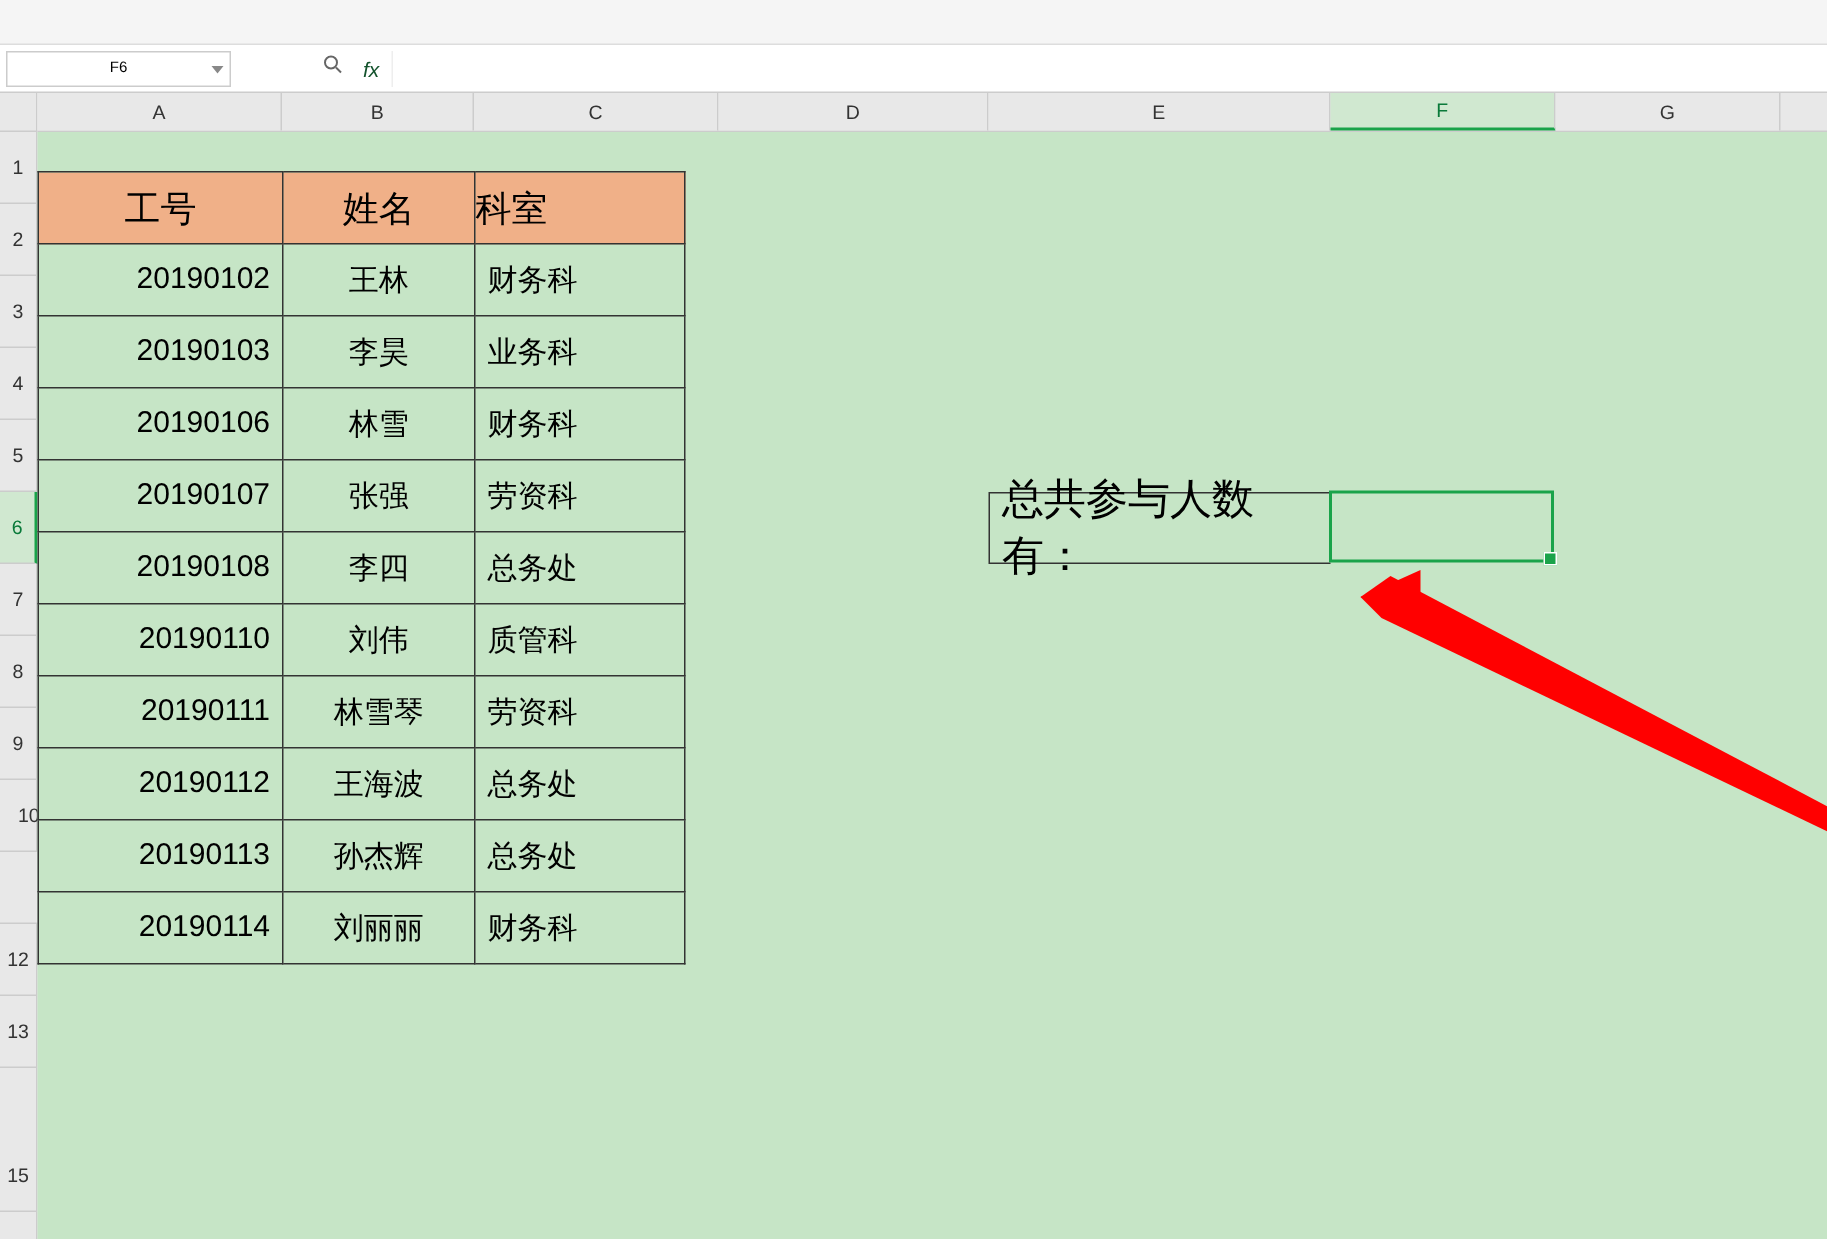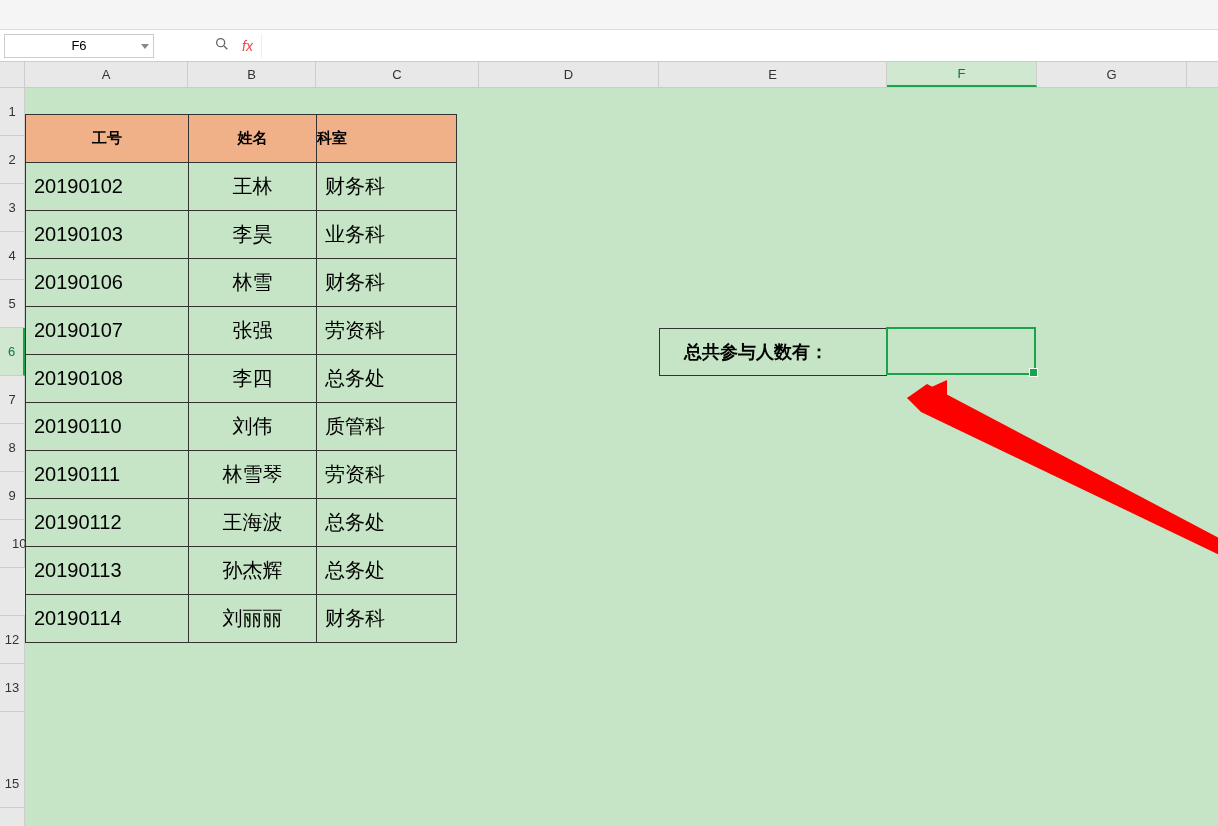--- a/index.html
+++ b/index.html
@@ -25,37 +25,37 @@
     padding: 0 4px;
   }
   .name-box {
     width: 150px;
     height: 24px;
     border: 1px solid #ccc;
     background: #fff;
     display: flex;
     align-items: center;
     justify-content: center;
-    font-size: 13px;
+    font-size: 10px;
     margin-right: 60px;
     position: relative;
   }
   .name-box::after {
     content: "";
     position: absolute;
     right: 4px;
     top: 9px;
     border-left: 4px solid transparent;
     border-right: 4px solid transparent;
     border-top: 5px solid #888;
   }
   .fx-icon {
     font-style: italic;
     font-size: 14px;
-    color: #ef4444;
+    color: #14532d;
     margin-left: 6px;
     margin-right: 8px;
   }
   .search-icon {
     width: 16px;
     height: 16px;
     margin-right: 6px;
   }
   .formula-input {
     flex: 1;
@@ -128,44 +128,43 @@
   .data-table {
     position: absolute;
     top: 26px;
     left: 0;
     border-collapse: collapse;
   }
   .data-table th {
     background: #f0b088;
     border: 1px solid #333;
     height: 48px;
-    font-size: 15px;
-    font-weight: bold;
+    font-size: 24px;
+    font-weight: normal;
     text-align: center;
   }
   .data-table td {
     background: #c6e5c6;
     border: 1px solid #333;
     height: 48px;
     font-size: 20px;
     padding: 0 8px;
   }
-  .col-A { width: 163px; text-align: left; }
+  .col-A { width: 163px; text-align: right; }
   .col-B { width: 128px; text-align: center; }
   .col-C { width: 140px; text-align: left; }
   .label-cell {
     position: absolute;
     border: 1px solid #333;
     background: #c6e5c6;
     height: 48px;
     display: flex;
     align-items: center;
-    padding: 0 24px;
-    font-size: 18px;
-    font-weight: bold;
+    padding: 0 8px;
+    font-size: 28px;
   }
   .active-cell {
     position: absolute;
     border: 2.5px solid #1aa34a;
     background: #c6e5c6;
     pointer-events: none;
   }
   .active-cell::after {
     content: "";
     position: absolute;

